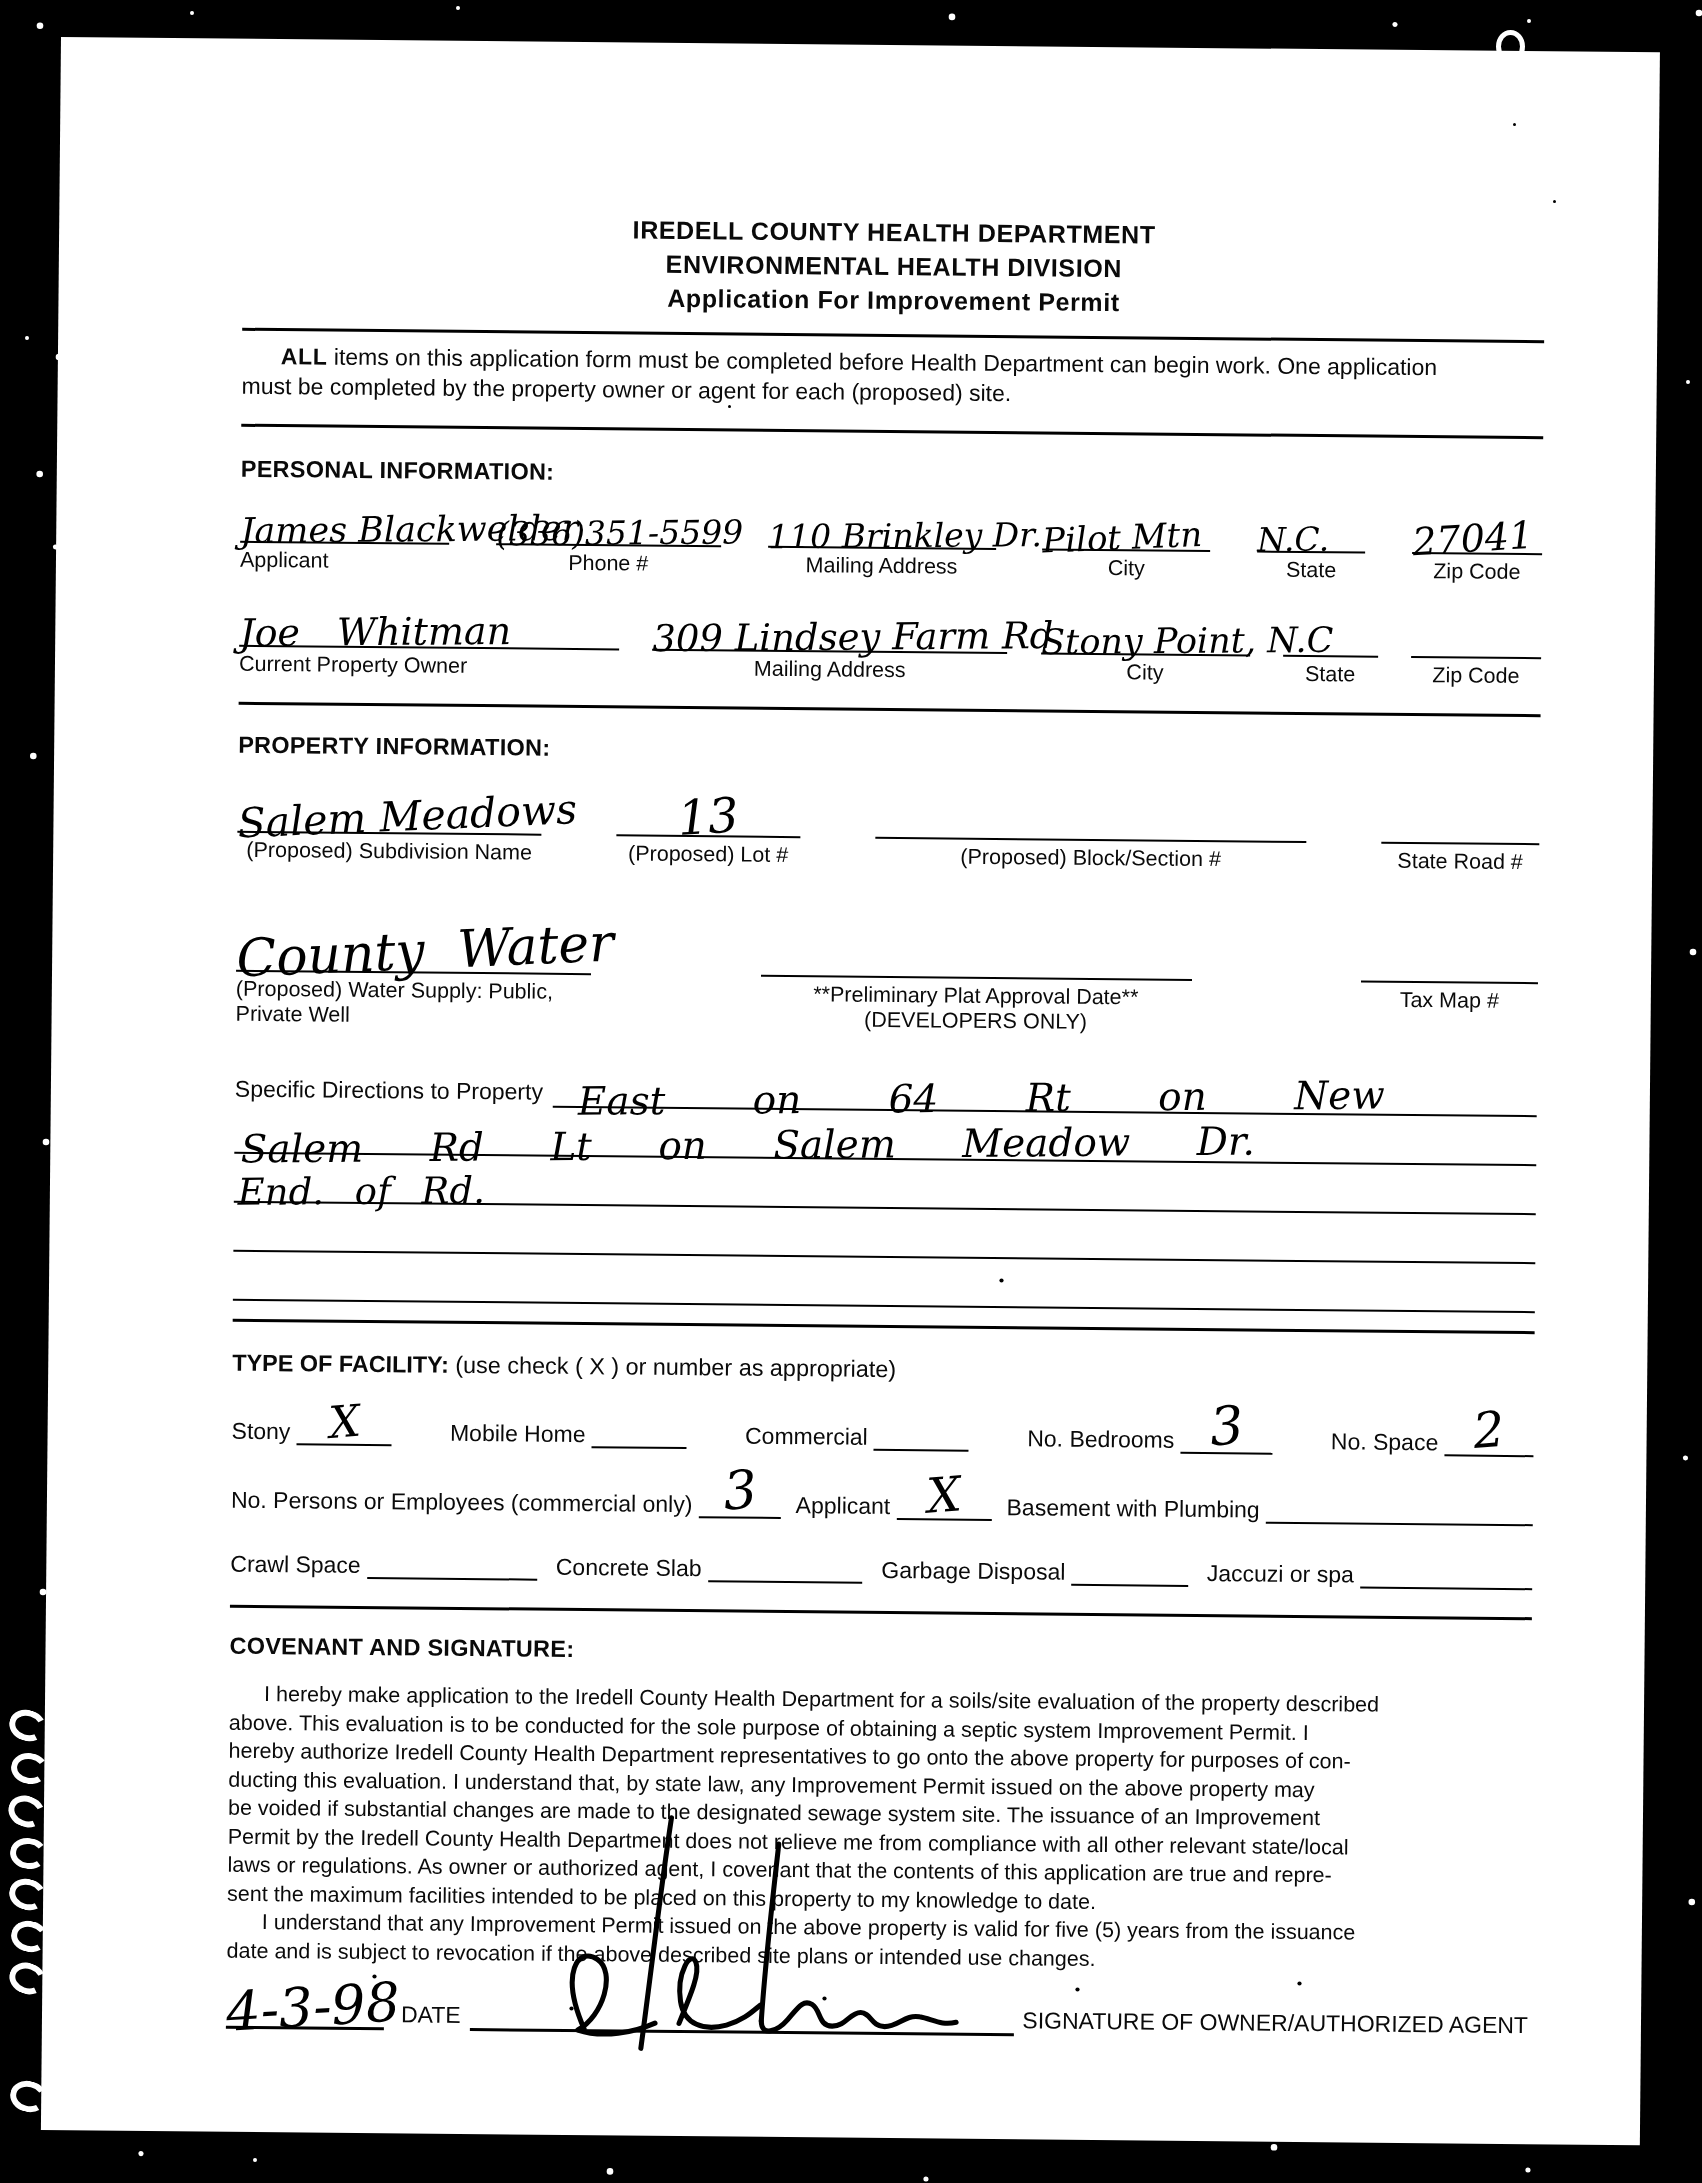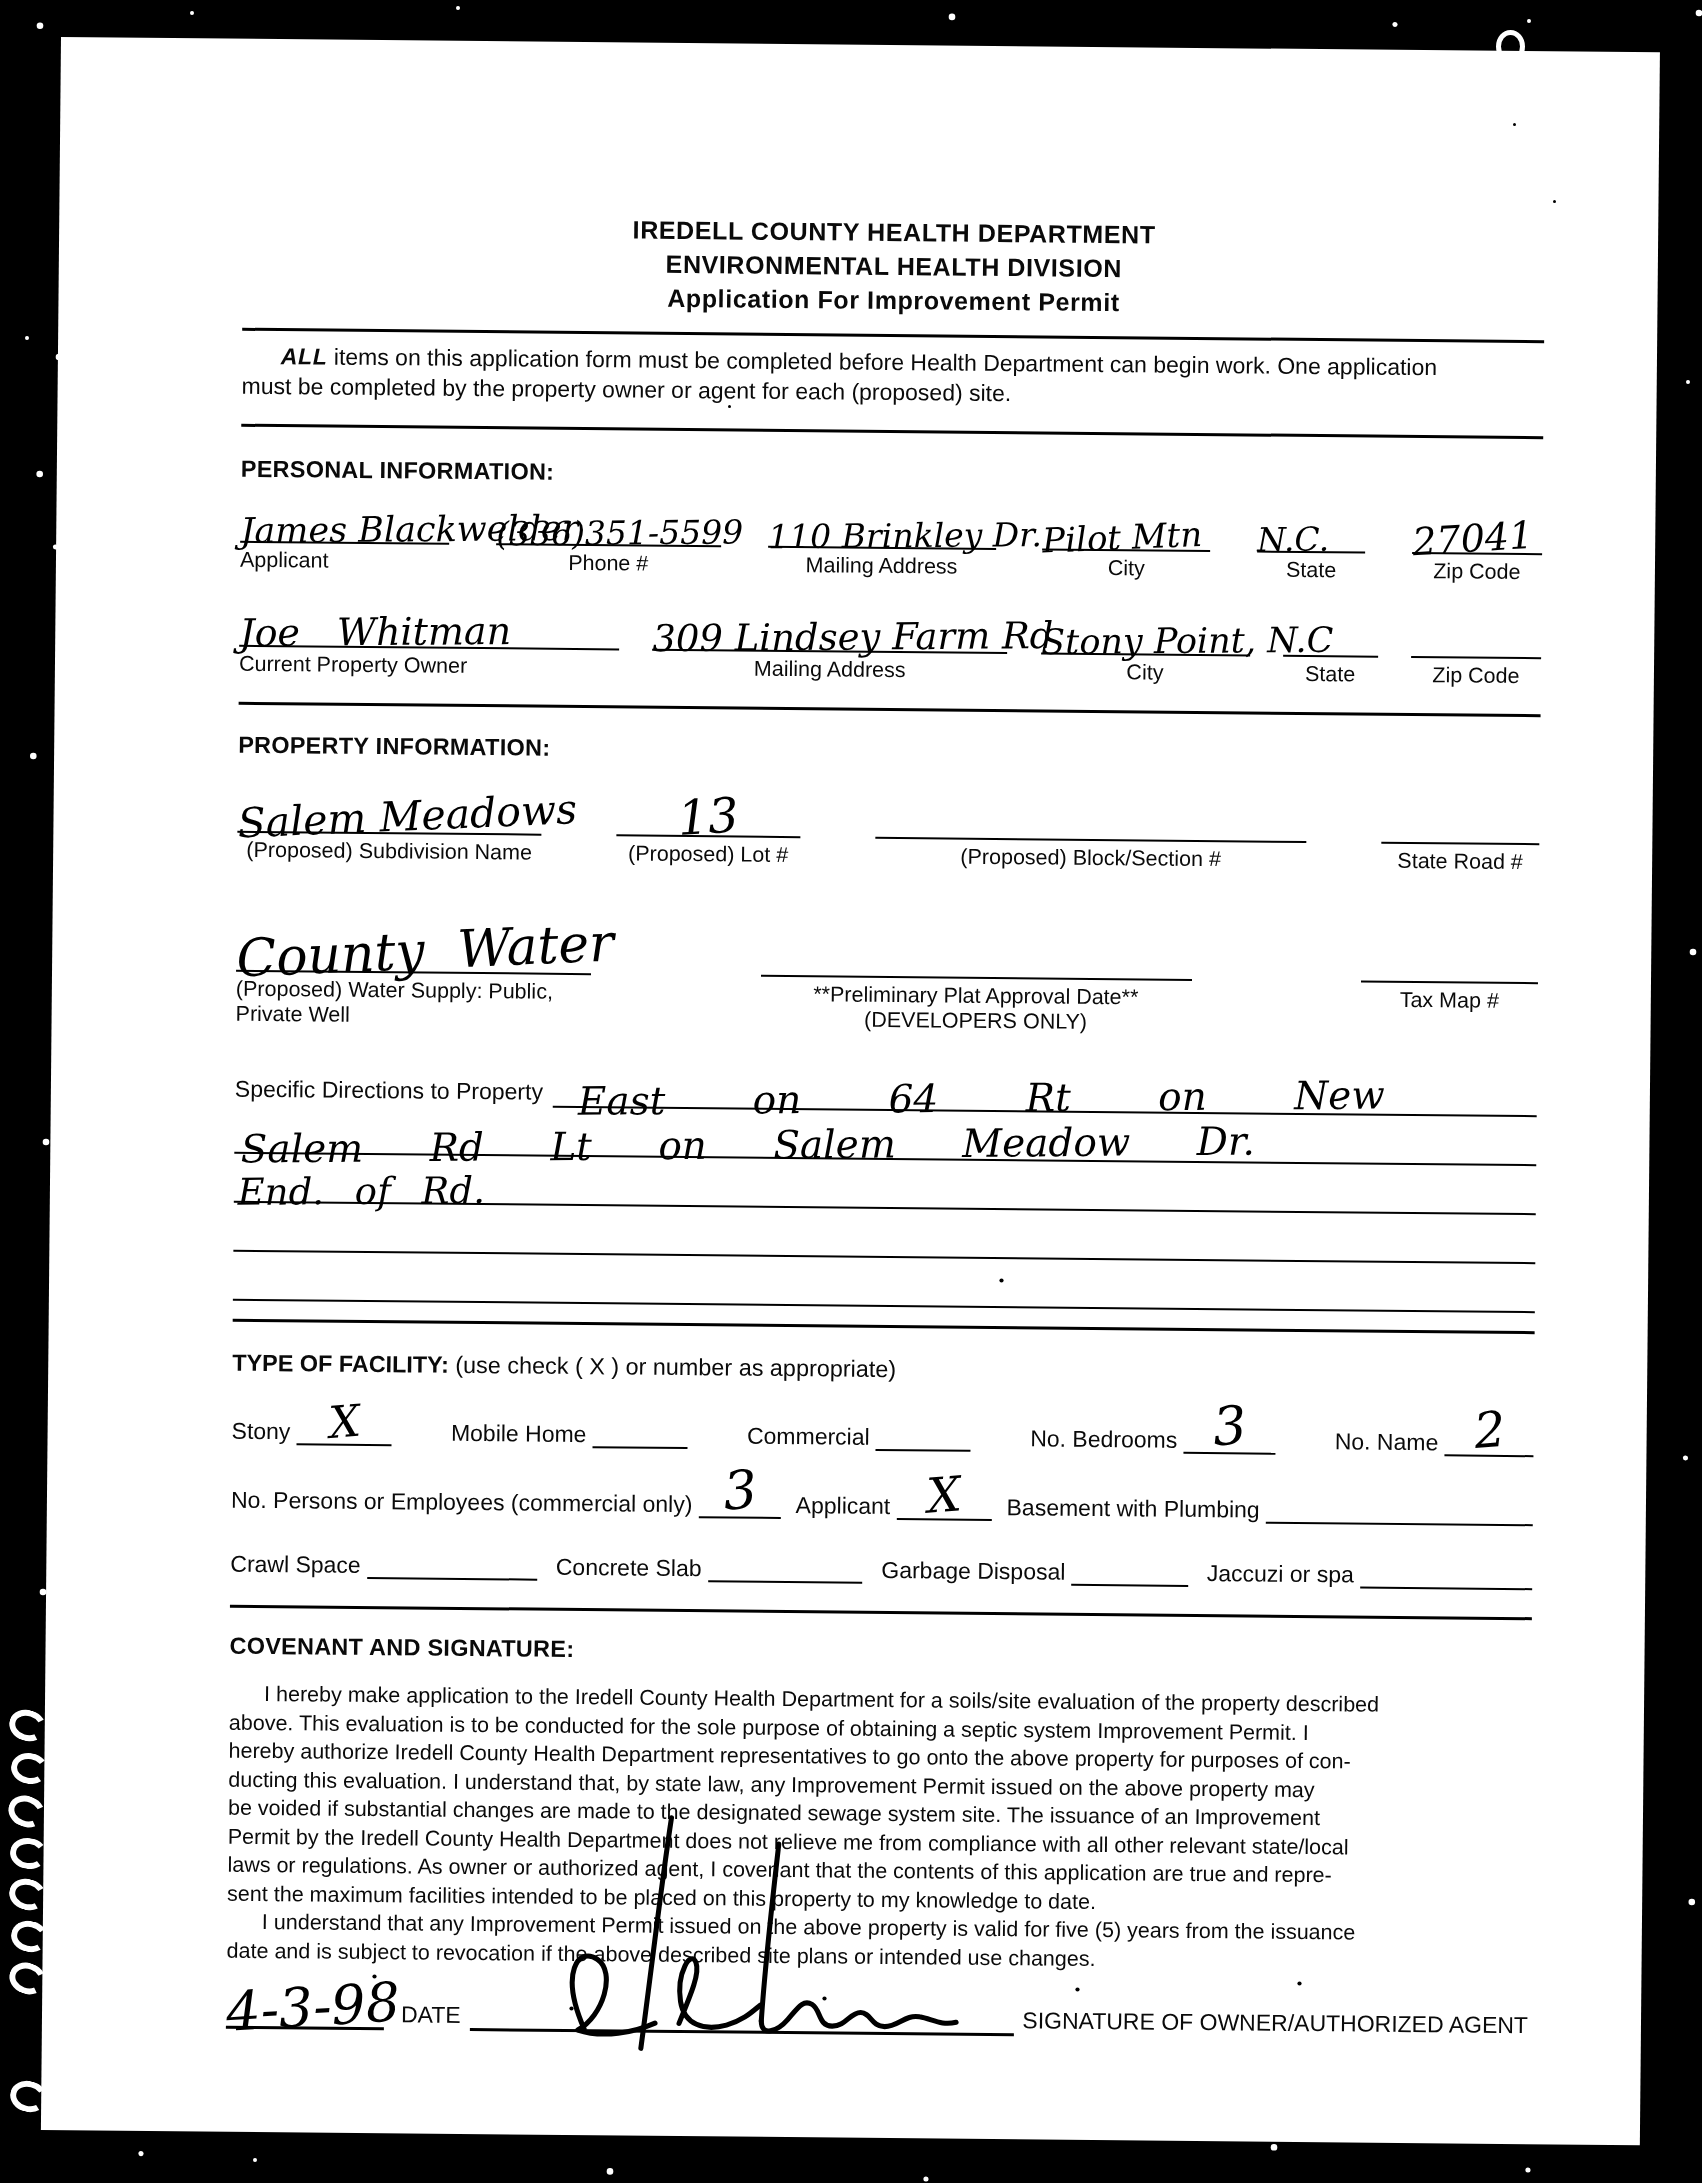--- a/index.html
+++ b/index.html
@@ -10,21 +10,21 @@
   .paper{
     position:absolute;left:61px;top:37px;width:1599px;height:2093px;
     background:#fff;transform:rotate(0.55deg);transform-origin:0 0;
     padding:170px 113px 0 184px;box-sizing:border-box;
   }
   
   .title{ text-align:center;font-weight:bold;font-size:25px;line-height:34px;letter-spacing:0.6px;}
   .rule{ height:3.8px;background:#000;margin-top:16.5px;}
   .rule.thin{height:3.2px;}
   .notice{ font-size:23px;line-height:30px;margin-top:10px;text-indent:39px;white-space:pre-line;}
-  .notice b{letter-spacing:0.6px;font-style:italic;}
+  .notice b{letter-spacing:0.6px;}
   .sect{ font-weight:bold;font-size:23.4px;letter-spacing:0.3px;}
   .lbl{ font-size:21.5px;margin-top:5px;}
   .c{text-align:center;}
   
   .hw{
     font-family:"DejaVu Serif",cursive;font-style:italic;color:#000;
     white-space:nowrap;display:inline-block;line-height:1;
   } .r2{transform:rotate(-1deg);} .r3{transform:rotate(-3deg);} .r4{transform:rotate(-4deg);}
   
   .frow{display:flex;justify-content:space-between;}
@@ -236,21 +236,21 @@
           <span class="hw"></span>
         </span>
     </div>
     <div class="ifld">
       <span>No. Bedrooms</span>
       <span class="iline" style="width:92px;">
           <span class="hw" style="font-size:53px;">3</span>
         </span>
     </div>
     <div class="ifld">
-      <span>No. Name</span>
+      <span>No. Space</span>
       <span class="iline" style="width:89px;">
           <span class="hw" style="font-size:49px;">2</span>
         </span>
     </div>
   </div>
 
   <div class="irow" style="margin-top:42px;justify-content:flex-start;">
     <div class="ifld">
       <span>No. Persons or Employees (commercial only)</span>
       <span class="iline" style="width:82px;">

